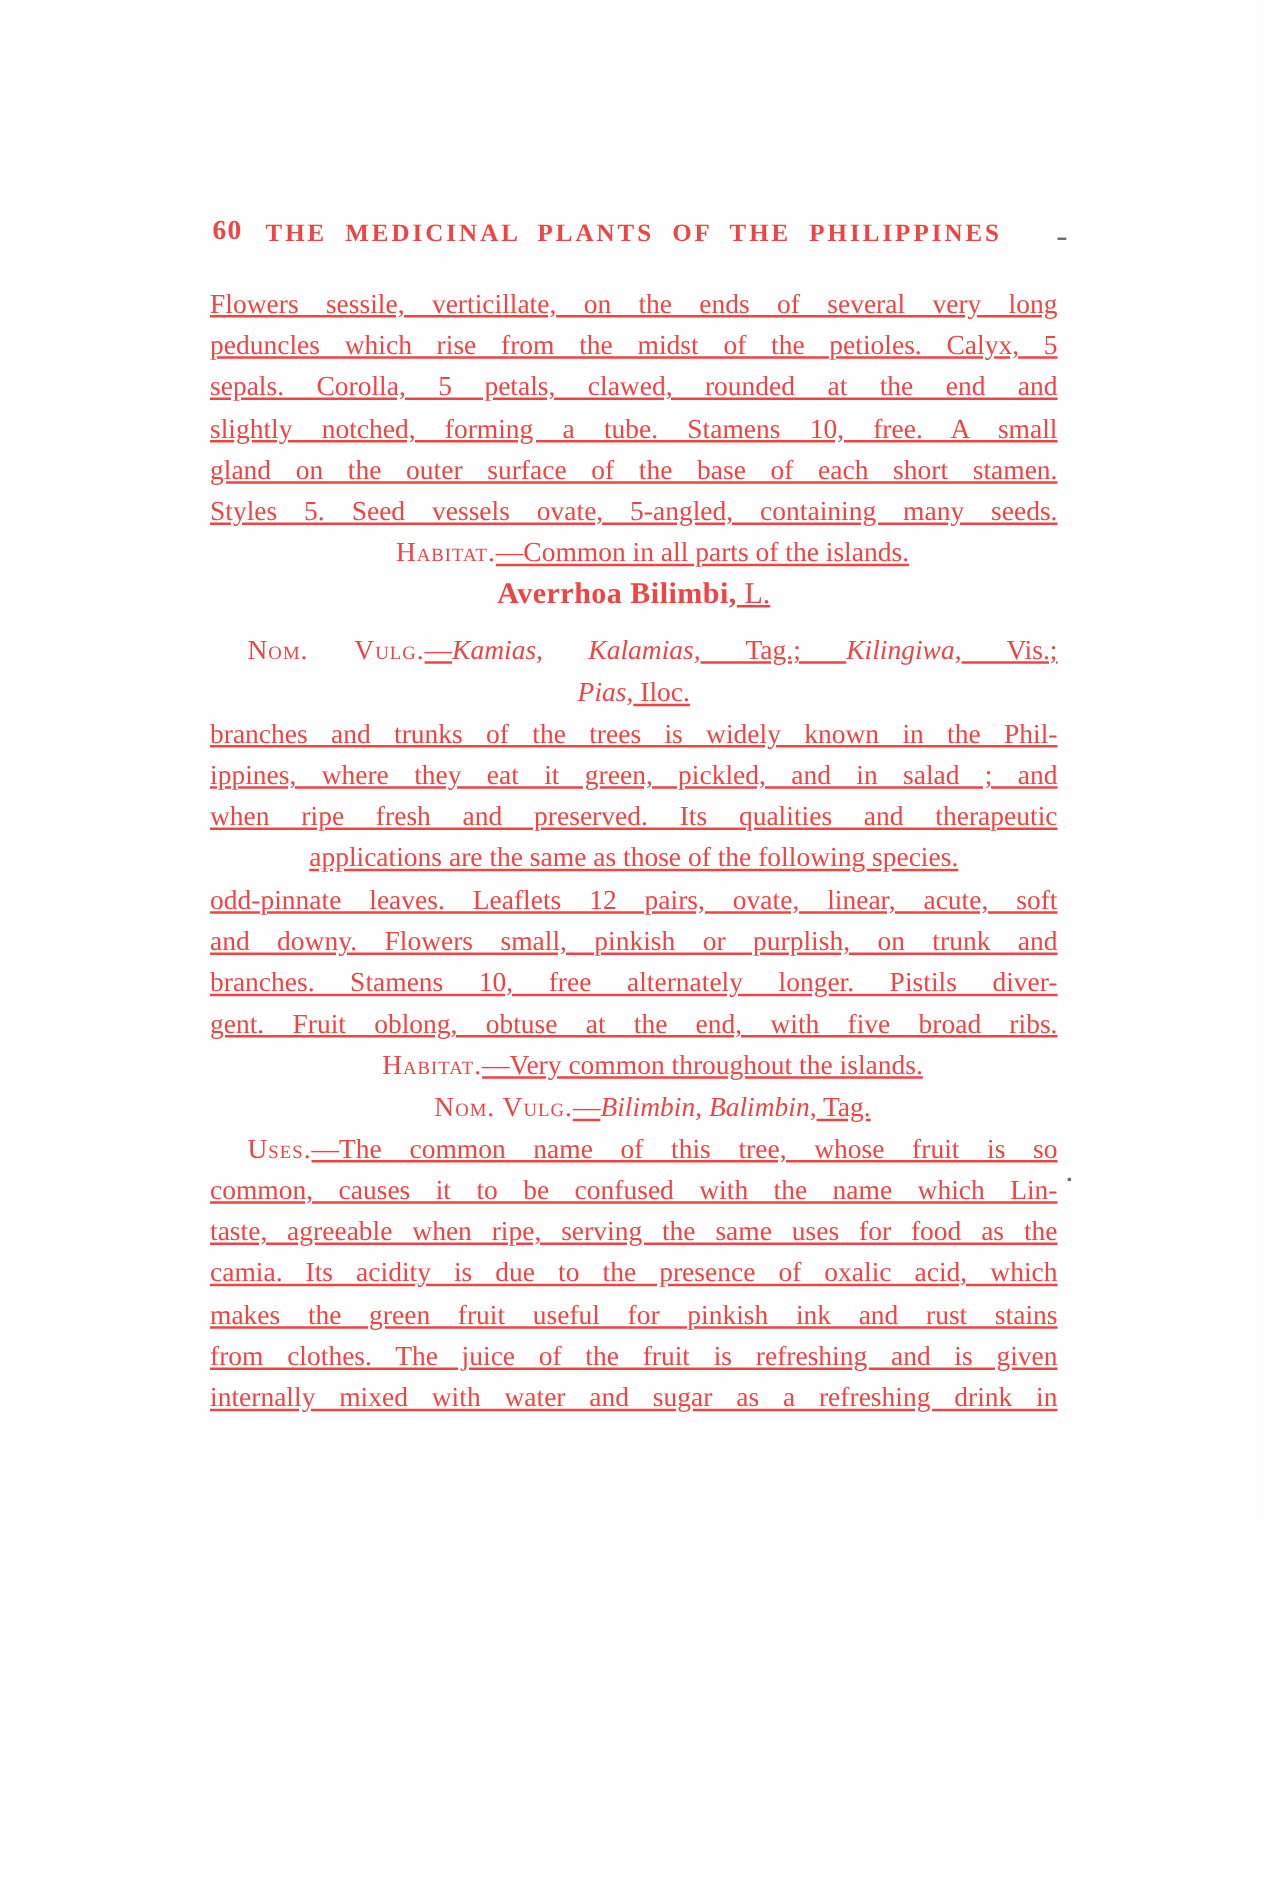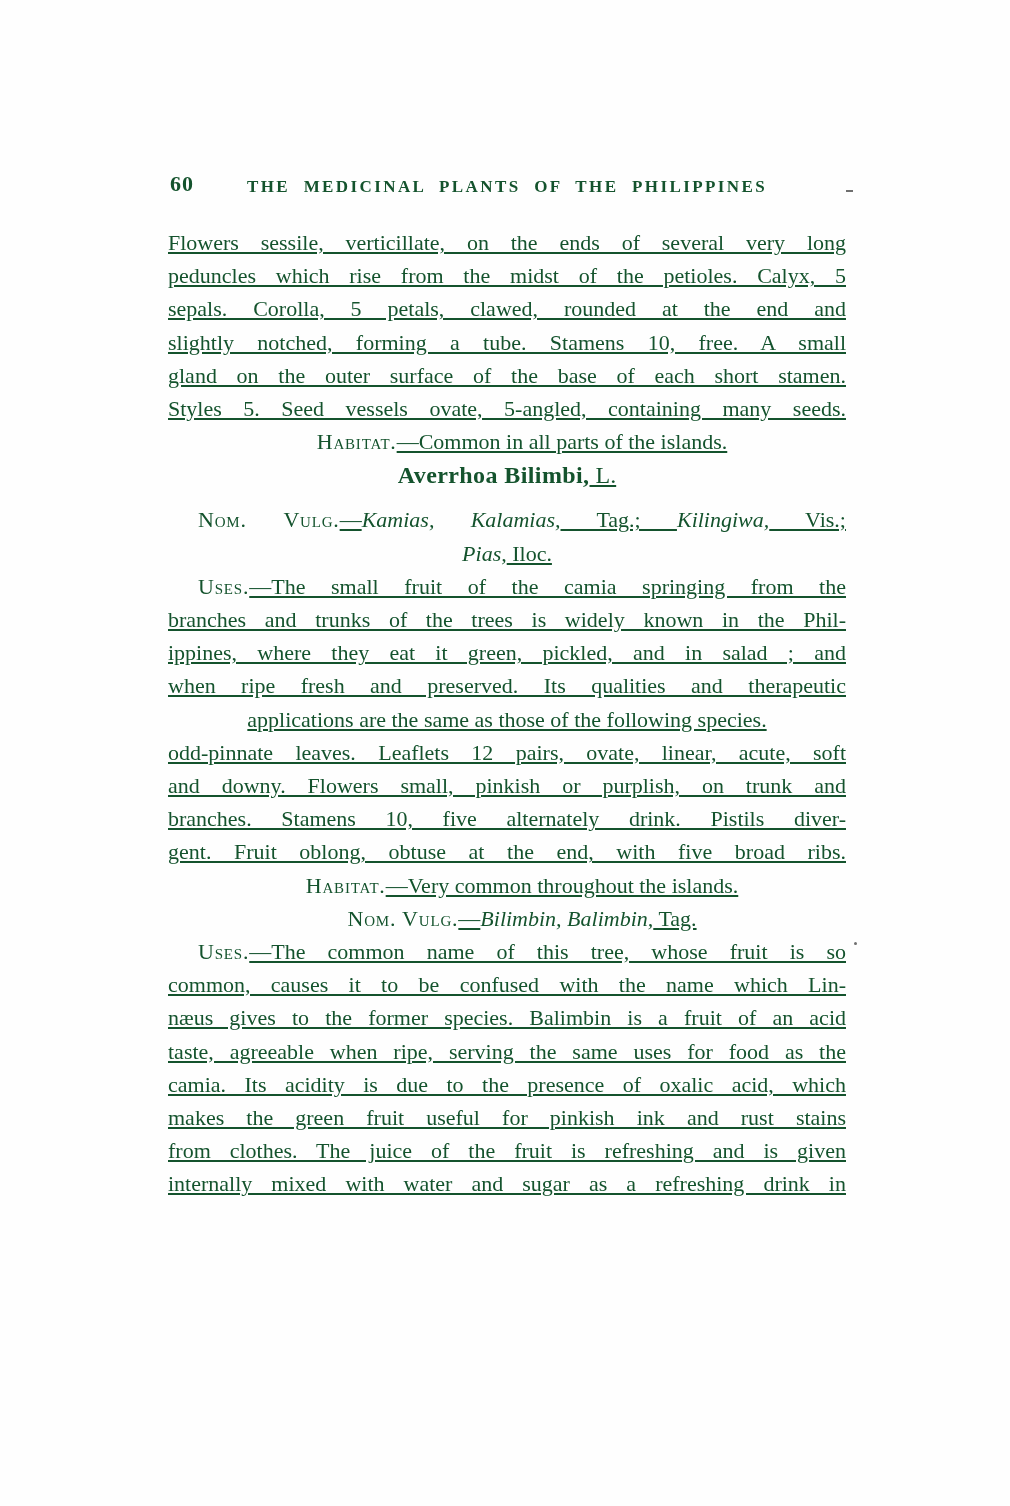--- a/index.html
+++ b/index.html
@@ -6,21 +6,21 @@
   body {
     background: #e8e8e8;
     font-family: "Liberation Serif", "DejaVu Serif", serif;
   }
   .page {
     position: relative;
     width: 1010px;
     height: 1506px;
     margin: 0 auto;
     background: #fefefe;
-    color: #14532d;
+    color: #ef4444;
     overflow: hidden;
   }
   .text-block {
     position: relative;
     margin-left: 168px;
     width: 678px;
     padding-top: 174px;
   }
   .page-header {
     position: relative;
@@ -31,21 +31,21 @@
     position: absolute;
     left: 2px;
     top: -3px;
     font-size: 22px;
     font-weight: 700;
     letter-spacing: 1px;
   }
   .running-title {
     display: block;
     text-align: center;
-    font-size: 17px;
+    font-size: 20px;
     font-weight: 700;
     letter-spacing: 2.4px;
     word-spacing: 7px;
     white-space: nowrap;
   }
   .body-lines {
     margin-top: 26px;
     font-size: 22px;
     line-height: 33.2px;
   }
@@ -98,34 +98,32 @@
         <div class="line j"><span class="s-n">Flowers sessile, verticillate, on the ends of several very long</span></div>
         <div class="line j"><span class="s-n">peduncles which rise from the midst of the petioles. Calyx, 5</span></div>
         <div class="line j"><span class="s-n">sepals. Corolla, 5 petals, clawed, rounded at the end and</span></div>
         <div class="line j"><span class="s-n">slightly notched, forming a tube. Stamens 10, free. A small</span></div>
         <div class="line j"><span class="s-n">gland on the outer surface of the base of each short stamen.</span></div>
         <div class="line j"><span class="s-n">Styles 5. Seed vessels ovate, 5-angled, containing many seeds.</span></div>
         <div class="line ind"><span class="s-sc">Habitat.</span><span class="s-n">—Common in all parts of the islands.</span></div>
         <div class="heading"><span class="s-b">Averrhoa Bilimbi,</span><span class="s-n"> L.</span></div>
         <div class="line j ind"><span class="s-sc">Nom. Vulg.</span><span class="s-n">—</span><span class="s-i">Kamias, Kalamias,</span><span class="s-n"> Tag.; </span><span class="s-i">Kilingiwa,</span><span class="s-n"> Vis.;</span></div>
         <div class="line"><span class="s-i">Pias,</span><span class="s-n"> Iloc.</span></div>
-        <div class="line j ind"><span class="s-sc">Uses.</span><span class="s-n">—The small fruit of the camia springing from the</span></div>
         <div class="line j"><span class="s-n">branches and trunks of the trees is widely known in the Phil-</span></div>
         <div class="line j"><span class="s-n">ippines, where they eat it green, pickled, and in salad ; and</span></div>
         <div class="line j"><span class="s-n">when ripe fresh and preserved. Its qualities and therapeutic</span></div>
         <div class="line"><span class="s-n">applications are the same as those of the following species.</span></div>
         <div class="line j"><span class="s-n">odd-pinnate leaves. Leaflets 12 pairs, ovate, linear, acute, soft</span></div>
         <div class="line j"><span class="s-n">and downy. Flowers small, pinkish or purplish, on trunk and</span></div>
-        <div class="line j"><span class="s-n">branches. Stamens 10, five alternately drink. Pistils diver-</span></div>
+        <div class="line j"><span class="s-n">branches. Stamens 10, free alternately longer. Pistils diver-</span></div>
         <div class="line j"><span class="s-n">gent. Fruit oblong, obtuse at the end, with five broad ribs.</span></div>
         <div class="line ind"><span class="s-sc">Habitat.</span><span class="s-n">—Very common throughout the islands.</span></div>
         <div class="line ind"><span class="s-sc">Nom. Vulg.</span><span class="s-n">—</span><span class="s-i">Bilimbin, Balimbin,</span><span class="s-n"> Tag.</span></div>
         <div class="line j ind"><span class="s-sc">Uses.</span><span class="s-n">—The common name of this tree, whose fruit is so</span></div>
         <div class="line j"><span class="s-n">common, causes it to be confused with the name which Lin-</span></div>
-        <div class="line j"><span class="s-n">næus gives to the former species. Balimbin is a fruit of an acid</span></div>
         <div class="line j"><span class="s-n">taste, agreeable when ripe, serving the same uses for food as the</span></div>
         <div class="line j"><span class="s-n">camia. Its acidity is due to the presence of oxalic acid, which</span></div>
         <div class="line j"><span class="s-n">makes the green fruit useful for pinkish ink and rust stains</span></div>
         <div class="line j"><span class="s-n">from clothes. The juice of the fruit is refreshing and is given</span></div>
         <div class="line j"><span class="s-n">internally mixed with water and sugar as a refreshing drink in</span></div>
       </div>
   </div>
 </div>
 
 </body></html>

